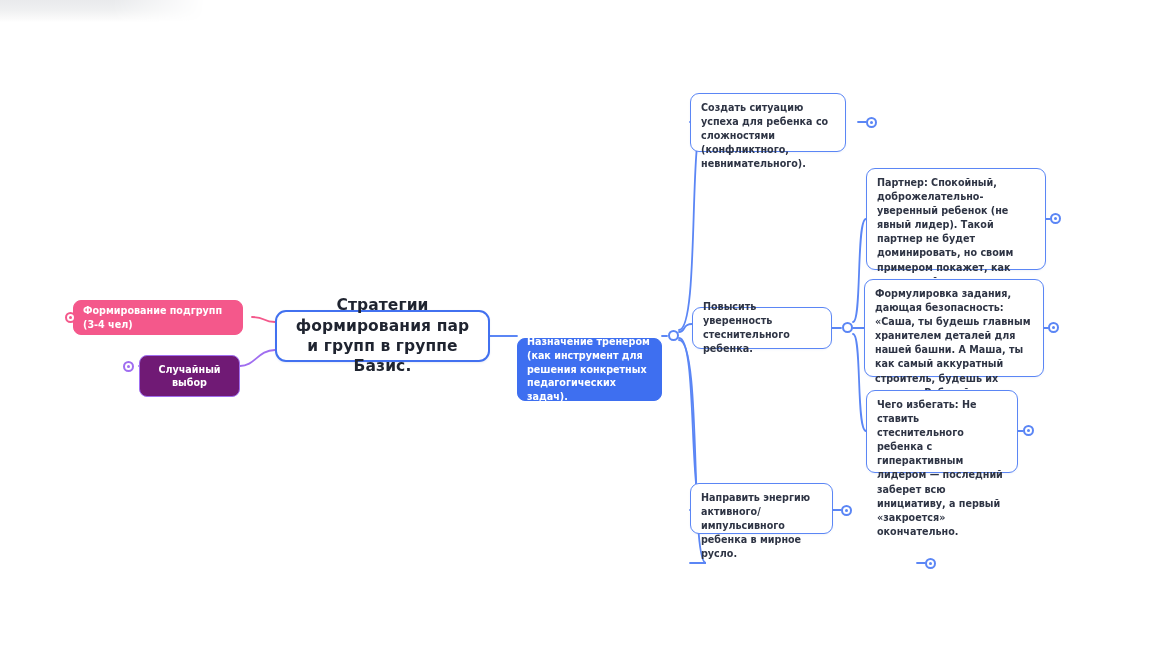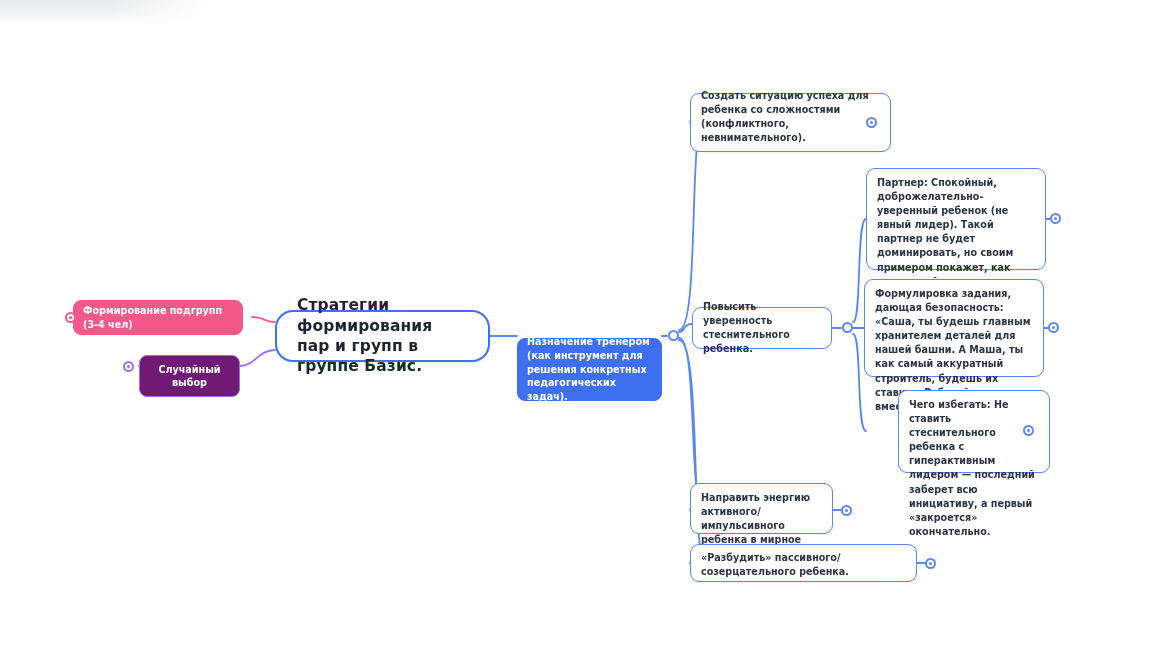--- a/index.html
+++ b/index.html
@@ -48,24 +48,24 @@
   .node .txt {
     display: block;
     width: 100%;
     white-space: pre-line;
   }
 
   
   .node.root {
     background: #ffffff;
     border: 2.5px solid #4271f0;
-    border-radius: 18px;
-    padding: 6px 20px;
+    border-radius: 11px;
+    padding: 6px 14px;
     justify-content: center;
-    text-align: left;
+    text-align: center;
     box-shadow: 0 1px 2px rgba(60,80,160,.10);
   }
   .node.root .txt {
     color: #1f2430;
     font-size: 15.5px;
     font-weight: 700;
     line-height: 1.32;
     letter-spacing: .1px;
   }
 
@@ -234,49 +234,46 @@
     <span class="txt">Случайный выбор</span>
   </div>
   <div class="handle purple" style="left:123px; top:361px;"></div>
 
   <div class="node filled-blue" style="left:517px; top:306px; width:145px; height:63px;margin-top:32px;">
     <span class="txt">Назначение тренером (как инструмент для решения конкретных педагогических задач).</span>
   </div>
 
   <div class="hub" style="left:668px; top:330px;"></div>
 
-  <div class="node outline-blue" style="left:690px; top:93px; width:201px; height:59px; align-items:flex-end; padding-top:7px;">
+  <div class="node outline-blue" style="left:690px; top:93px; width:156px; height:59px; align-items:flex-start; padding-top:7px;">
     <span class="txt">Создать ситуацию успеха для ребенка со сложностями (конфликтного, невнимательного).</span>
   </div>
   <div class="handle" style="left:866px; top:117px;"></div>
 
   <div class="node outline-blue" style="left:692px; top:307px; width:140px; height:42px;">
     <span class="txt">Повысить уверенность стеснительного ребенка.</span>
   </div>
 
   <div class="hub" style="left:842px; top:322px;"></div>
 
   <div class="node outline-blue" style="left:866px; top:168px; width:180px; height:102px; align-items:flex-start; padding-top:7px;">
     <span class="txt">Партнер: Спокойный, доброжелательно-уверенный ребенок (не явный лидер). Такой партнер не будет доминировать, но своим примером покажет, как можно действовать.</span>
   </div>
   <div class="handle" style="left:1050px; top:213px;"></div>
 
   <div class="node outline-blue" style="left:864px; top:279px; width:180px; height:98px; align-items:flex-start; padding-top:7px;">
     <span class="txt">Формулировка задания, дающая безопасность: «Саша, ты будешь главным хранителем деталей для нашей башни. А Маша, ты как самый аккуратный строитель, будешь их ставить. Работайте вместе».</span>
   </div>
   <div class="handle" style="left:1048px; top:322px;"></div>
 
-  <div class="node outline-blue" style="left:898px; top:390px; width:152px; height:83px; align-items:flex-start; padding-top:7px;">
+  <div class="node outline-blue" style="left:866px; top:390px; width:152px; height:83px; align-items:flex-start; padding-top:7px;">
     <span class="txt">Чего избегать: Не ставить стеснительного ребенка с гиперактивным лидером — последний заберет всю инициативу, а первый «закроется» окончательно.</span>
   </div>
   <div class="handle" style="left:1023px; top:425px;"></div>
 
   <div class="node outline-blue" style="left:690px; top:483px; width:143px; height:51px; align-items:flex-start; padding-top:7px;">
     <span class="txt">Направить энергию активного/импульсивного ребенка в мирное русло.</span>
   </div>
   <div class="handle" style="left:841px; top:505px;"></div>
 
-  <div class="node outline-blue" style="left:690px; top:544px; width:227px; height:38px; align-items:flex-start; padding-top:6px;">
-    <span class="txt">«Разбудить» пассивного/созерцательного ребенка.</span>
-  </div>
   <div class="handle" style="left:925px; top:558px;"></div>
 
 </div>
 
 </body></html>

